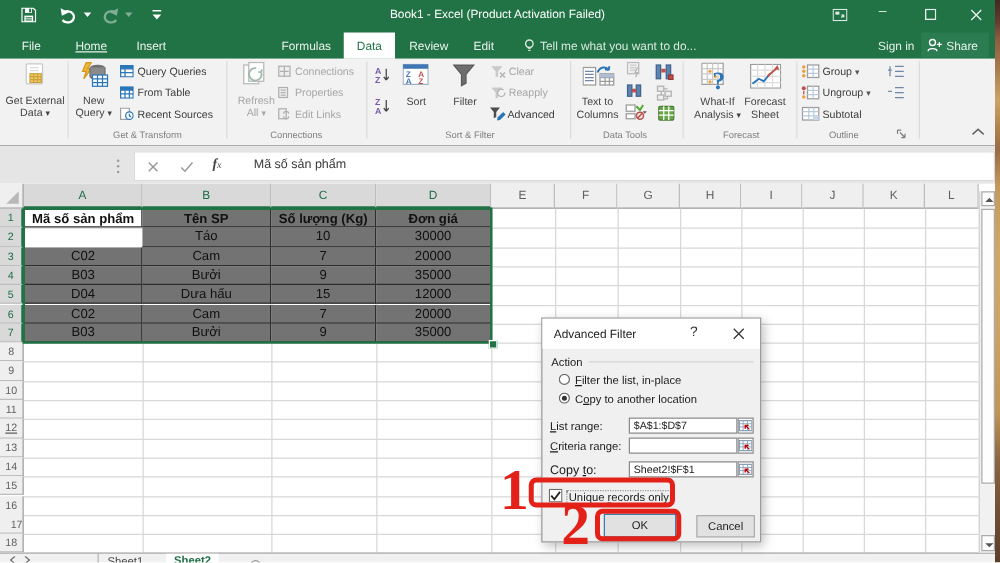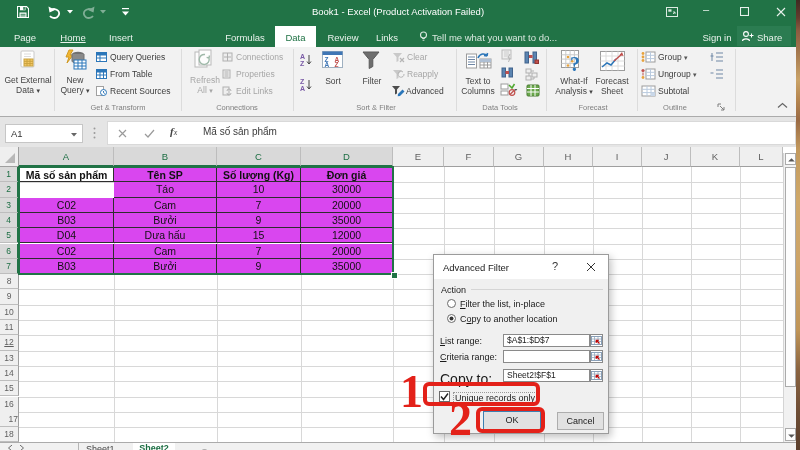--- a/index.html
+++ b/index.html
@@ -21,21 +21,21 @@
 #namebox{position:absolute;left:5px;top:7px;width:78px;height:19px;background:#fff;border:1px solid #c6c6c6;box-sizing:border-box;}
 #fxfield{position:absolute;left:107px;top:4px;right:0;height:24px;background:#fff;border:1px solid #d9d9d9;box-sizing:border-box;}
 
 #sheet{left:0;top:147px;width:796px;height:295px;background:#fff;}
 .colhdr{position:absolute;top:0;height:20px;background:#efefef;border-right:1px solid #bdbdbd;border-bottom:1px solid #9f9f9f;box-sizing:border-box;color:#5f5f5f;font-size:9.5px;text-align:center;line-height:20px;}
 .colhdr.sel{background:#d9d9d9;color:#1c6e43;border-bottom:2px solid #217346;}
 .rowhdr{position:absolute;left:0;width:19px;background:#efefef;border-right:1px solid #9f9f9f;border-bottom:1px solid #bdbdbd;box-sizing:border-box;color:#5f5f5f;font-size:8.5px;text-align:center;}
 .rowhdr.sel{background:#d9d9d9;color:#1c6e43;border-right:2px solid #217346;}
 .gl{position:absolute;background:#d8d8d8;}
 
-.cell{position:absolute;box-sizing:border-box;border-right:1px solid #2e2e2e;border-bottom:1px solid #2e2e2e;background:#d946ef;color:#111;font-size:10.5px;text-align:center;overflow:hidden;}
+.cell{position:absolute;box-sizing:border-box;border-right:1px solid #2e2e2e;border-bottom:1px solid #2e2e2e;background:#737373;color:#111;font-size:10.5px;text-align:center;overflow:hidden;}
 .cell.hd{font-weight:bold;font-size:10.5px;}
 
 #dlg{left:433px;top:254px;width:176px;height:180px;background:#f0f0f0;border:1px solid #9b9b9b;box-shadow:2px 3px 8px rgba(0,0,0,0.25);box-sizing:border-box;font-size:9px;color:#1a1a1a;}
 #dlgtitle{position:absolute;left:0;top:0;width:100%;height:24px;background:#fff;}
 .tbox{position:absolute;height:13px;background:#fff;border:1px solid #8a8a8a;box-sizing:border-box;font-size:8.5px;line-height:11px;padding-left:3px;color:#1a1a1a;}
 .picker{position:absolute;width:13px;height:13px;background:#fff;border:1px solid #8a8a8a;box-sizing:border-box;}
 .btn{position:absolute;background:#e1e1e1;border:1px solid #adadad;box-sizing:border-box;font-size:9px;color:#1a1a1a;text-align:center;}
 
 .redrect{position:absolute;border:4.5px solid #e32119;border-radius:6px;box-sizing:border-box;}
 .rednum{position:absolute;color:#e32119;font-weight:bold;font-family:"Liberation Serif",serif;}
@@ -81,29 +81,29 @@
   <div class="abs" style="left:703px;top:3px;width:10px;height:16px;color:#e8f1ec;font-size:11px;">–</div>
   <svg class="abs" style="left:740px;top:7px" width="9" height="9" viewBox="0 0 9 9">
       <rect x="0.5" y="0.5" width="8" height="8" fill="none" stroke="#e8f1ec" stroke-width="1.1"></rect>
     </svg>
   <svg class="abs" style="left:776px;top:7px" width="10" height="10" viewBox="0 0 10 10">
       <path d="M1 1 L9 9 M9 1 L1 9" stroke="#e8f1ec" stroke-width="1.1"></path>
     </svg>
 </div>
 
 <div class="abs" id="tabrow">
-  <div class="tab" style="left:10px;width:30px;">Page</div>
+  <div class="tab" style="left:10px;width:30px;">File</div>
   <div class="tab" style="left:53px;width:40px;text-decoration:underline;">Home</div>
   <div class="tab" style="left:103px;width:36px;">Insert</div>
   <div class="tab" style="left:146px;width:62px;margin-top:36px;">Page Layout</div>
   <div class="tab" style="left:219px;width:52px;">Formulas</div>
   <div class="abs" style="left:275px;top:2px;width:41px;height:21px;background:#fff;"></div>
   <div class="tab" style="left:275px;width:41px;color:#217346;font-weight:bold;font-weight:normal;">Data</div>
   <div class="tab" style="left:322px;width:42px;">Review</div>
-  <div class="tab" style="left:370px;width:34px;">Links</div>
+  <div class="tab" style="left:370px;width:34px;">Edit</div>
   <svg class="abs" style="left:419px;top:7px" width="9" height="12" viewBox="0 0 9 12">
       <circle cx="4.5" cy="4" r="3" fill="none" stroke="#d9e8df" stroke-width="1.1"></circle>
       <path d="M3.2 7.5 h2.6 M3.6 9.2 h1.8" stroke="#d9e8df" stroke-width="1" fill="none"></path>
     </svg>
   <div class="tab" style="left:432px;width:140px;text-align:left;color:#d9e8df;">Tell me what you want to do...</div>
   <div class="tab" style="left:700px;width:34px;">Sign in</div>
   <svg class="abs" style="left:692px;top:8px" width="0" height="0"></svg>
   <div class="abs" style="left:737px;top:2px;width:54px;height:20px;background:#2b7c51;"></div>
   <svg class="abs" style="left:741px;top:6px" width="13" height="13" viewBox="0 0 13 13">
       <circle cx="5" cy="4" r="2.4" fill="none" stroke="#fff" stroke-width="1.1"></circle>
@@ -321,26 +321,20 @@
 
   <svg class="abs" style="left:717px;top:56px" width="9" height="9" viewBox="0 0 9 9">
       <path d="M1 1 v3 M1 1 h3 M3 3 l4 4 M7 7 v-3 M7 7 h-3" stroke="#7f7f7f" fill="none"></path>
     </svg>
   <svg class="abs" style="left:777px;top:55px" width="11" height="7" viewBox="0 0 11 7">
       <path d="M1 5.5 L5.5 1.5 L10 5.5" fill="none" stroke="#666" stroke-width="1.2"></path>
     </svg>
 </div>
 
 <div class="abs" id="fbar">
-  <div id="namebox">
-      <div style="font-size:9.5px;color:#333;padding:3px 0 0 5px;">A1</div>
-    <svg class="abs" style="left:64px;top:7px" width="8" height="6" viewBox="0 0 8 6">
-        <path d="M1 1 l3 3.5 3-3.5z" fill="#666"></path>
-      </svg>
-  </div>
   <svg class="abs" style="left:93px;top:10px" width="3" height="12" viewBox="0 0 3 12">
       <circle cx="1.5" cy="1.5" r="1" fill="#9a9a9a"></circle>
       <circle cx="1.5" cy="6" r="1" fill="#9a9a9a"></circle>
       <circle cx="1.5" cy="10.5" r="1" fill="#9a9a9a"></circle>
     </svg>
   <div id="fxfield">
     <svg class="abs" style="left:10px;top:7px" width="9" height="9" viewBox="0 0 9 9">
         <path d="M1 1 L8 8 M8 1 L1 8" stroke="#9a9a9a" stroke-width="1.2"></path>
       </svg>
     <svg class="abs" style="left:36px;top:7px" width="11" height="9" viewBox="0 0 11 9">
@@ -498,21 +492,21 @@
         <path d="M0.5 4 h10 M0.5 6.5 h10 M3.5 1.5 v8 M7 1.5 v8" stroke="#8aa0b8" stroke-width="0.7"></path>
         <path d="M8.5 8.5 L5.5 5.5 M5.2 8 v-2.7 h2.7" stroke="#c00000" stroke-width="1.1" fill="none"></path>
       </svg></div>
   <div class="abs" style="left:6px;top:97px;font-size:9px;"><u>C</u>riteria range:</div>
   <div class="tbox" style="left:69px;top:95px;width:87px;"></div>
   <div class="picker" style="left:156px;top:95px;"><svg width="11" height="11" viewBox="0 0 11 11">
         <rect x="0.5" y="1.5" width="10" height="8" fill="#fff" stroke="#8aa0b8"></rect>
         <path d="M0.5 4 h10 M0.5 6.5 h10 M3.5 1.5 v8 M7 1.5 v8" stroke="#8aa0b8" stroke-width="0.7"></path>
         <path d="M8.5 8.5 L5.5 5.5 M5.2 8 v-2.7 h2.7" stroke="#c00000" stroke-width="1.1" fill="none"></path>
       </svg></div>
-  <div class="abs" style="left:6px;top:116px;font-size:14px;">Copy <u>t</u>o:</div>
+  <div class="abs" style="left:6px;top:116px;font-size:10px;">Copy <u>t</u>o:</div>
   <div class="tbox" style="left:69px;top:114px;width:87px;">Sheet2!$F$1</div>
   <div class="picker" style="left:156px;top:114px;"><svg width="11" height="11" viewBox="0 0 11 11">
         <rect x="0.5" y="1.5" width="10" height="8" fill="#fff" stroke="#8aa0b8"></rect>
         <path d="M0.5 4 h10 M0.5 6.5 h10 M3.5 1.5 v8 M7 1.5 v8" stroke="#8aa0b8" stroke-width="0.7"></path>
         <path d="M8.5 8.5 L5.5 5.5 M5.2 8 v-2.7 h2.7" stroke="#c00000" stroke-width="1.1" fill="none"></path>
       </svg></div>
   <svg class="abs" style="left:5px;top:136px" width="11" height="11" viewBox="0 0 11 11">
       <rect x="0.5" y="0.5" width="10" height="10" fill="#fff" stroke="#6a6a6a"></rect>
       <path d="M2 5.5 l2.5 3 L9 2.5" fill="none" stroke="#222" stroke-width="1.4"></path>
     </svg>

